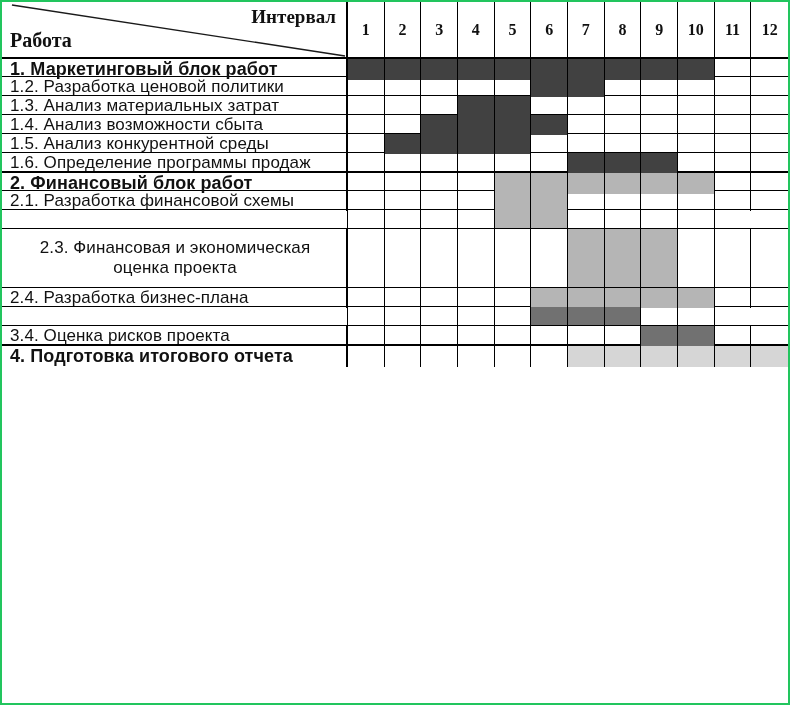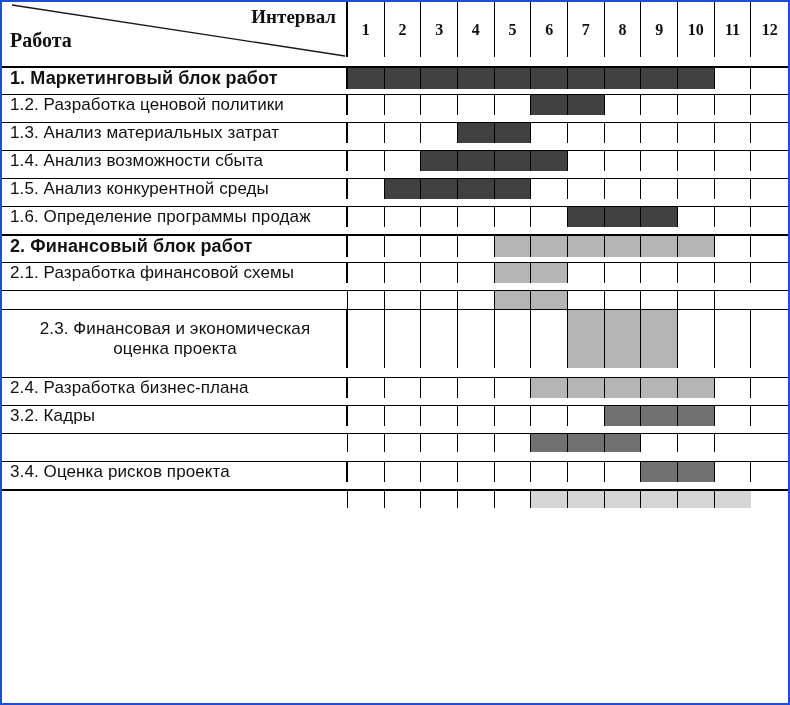--- a/index.html
+++ b/index.html
@@ -1,38 +1,38 @@
 <!DOCTYPE html>
 <html><head>
 <meta charset="utf-8">
 <style>
   html, body { margin: 0; padding: 0; background: #ffffff; }
   * { box-sizing: border-box; }
 
   .gantt-table {
     width: 790px;
     height: 705px;
-    border: 2px solid #1d4ed8;
+    border: 2px solid #22c55e;
     display: flex;
     flex-direction: column;
     font-family: "Liberation Sans", sans-serif;
     color: #111;
     background: #fff;
   }
 
   .row {
     display: grid;
     grid-template-columns: 346px repeat(12, 1fr);
     flex: none;
   }
   .row + .row { border-top: 1px solid #000; }
   .row.thick-top { border-top: 2px solid #000; }
 
   .r-head   { height: 55px; }
-  .r-single { height: 19px; margin-top: 9px; }
+  .r-single { height: 19px; }
   .r-tall   { height: 59px; text-align: center; }
 
   .cell {
     border-right: 1px solid #000;
     position: relative;
   }
   .cell:last-child { border-right: none; }
 
   .label-cell {
     border-right: 2px solid #000;
@@ -253,35 +253,20 @@
       <div class="cell"></div>
       <div class="cell" style="background: rgb(181, 181, 181);"></div>
       <div class="cell" style="background: rgb(181, 181, 181);"></div>
       <div class="cell" style="background: rgb(181, 181, 181);"></div>
       <div class="cell" style="background: rgb(181, 181, 181);"></div>
       <div class="cell" style="background: rgb(181, 181, 181);"></div>
       <div class="cell"></div>
       <div class="cell"></div>
     </div>
     <div class="row r-single">
-      <div class="cell label-cell">3.2. Кадры</div>
-      <div class="cell"></div>
-      <div class="cell"></div>
-      <div class="cell"></div>
-      <div class="cell"></div>
-      <div class="cell"></div>
-      <div class="cell"></div>
-      <div class="cell"></div>
-      <div class="cell" style="background: rgb(113, 113, 113);"></div>
-      <div class="cell" style="background: rgb(113, 113, 113);"></div>
-      <div class="cell" style="background: rgb(113, 113, 113);"></div>
-      <div class="cell"></div>
-      <div class="cell"></div>
-    </div>
-    <div class="row r-single">
       <div class="cell"></div>
       <div class="cell"></div>
       <div class="cell"></div>
       <div class="cell"></div>
       <div class="cell"></div>
       <div class="cell"></div>
       <div class="cell" style="background: rgb(113, 113, 113);"></div>
       <div class="cell" style="background: rgb(113, 113, 113);"></div>
       <div class="cell" style="background: rgb(113, 113, 113);"></div>
       <div class="cell"></div>
@@ -297,20 +282,21 @@
       <div class="cell"></div>
       <div class="cell"></div>
       <div class="cell"></div>
       <div class="cell"></div>
       <div class="cell" style="background: rgb(113, 113, 113);"></div>
       <div class="cell" style="background: rgb(113, 113, 113);"></div>
       <div class="cell"></div>
       <div class="cell"></div>
     </div>
     <div class="row r-single thick-top">
+      <div class="cell label-cell bold">4. Подготовка итогового отчета</div>
       <div class="cell"></div>
       <div class="cell"></div>
       <div class="cell"></div>
       <div class="cell"></div>
       <div class="cell"></div>
       <div class="cell"></div>
       <div class="cell" style="background: rgb(214, 214, 214);"></div>
       <div class="cell" style="background: rgb(214, 214, 214);"></div>
       <div class="cell" style="background: rgb(214, 214, 214);"></div>
       <div class="cell" style="background: rgb(214, 214, 214);"></div>

